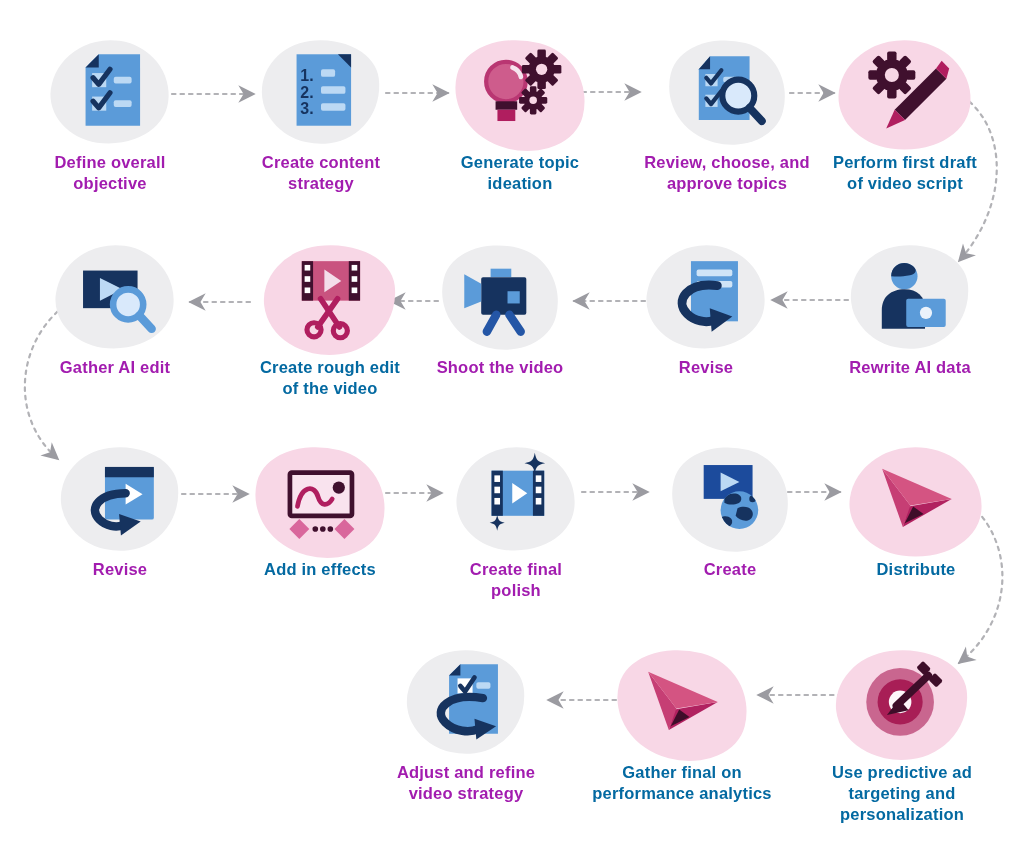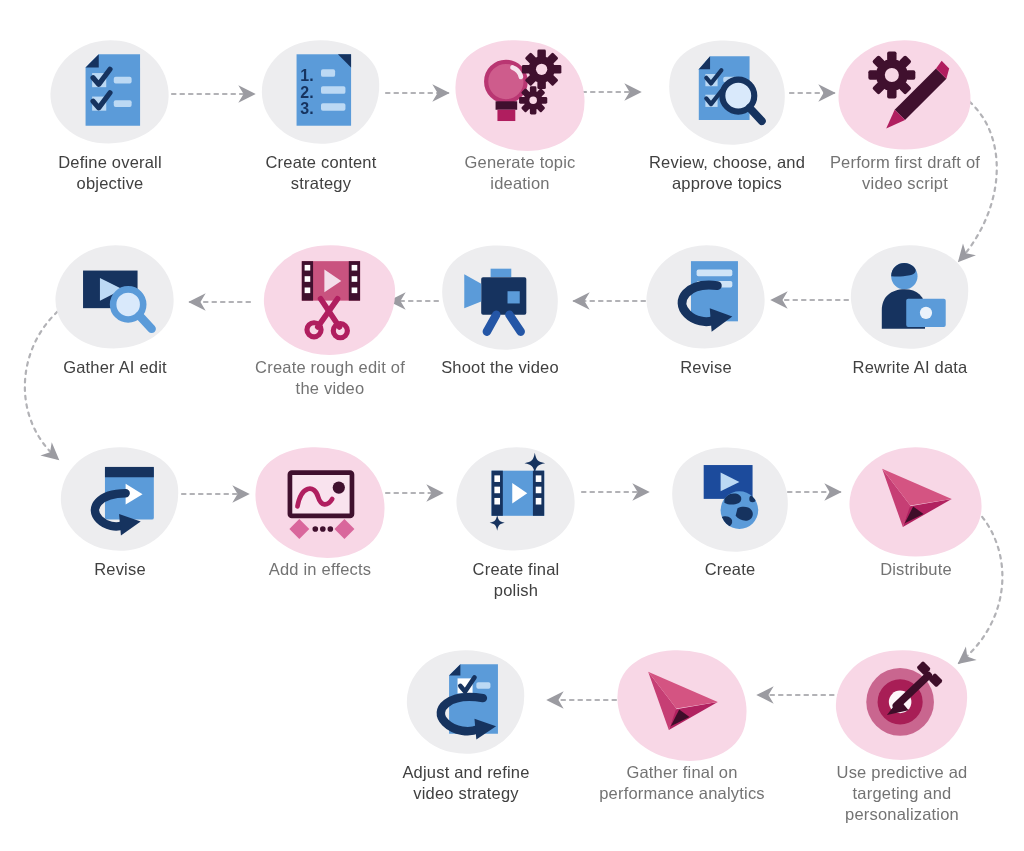--- a/index.html
+++ b/index.html
@@ -12,23 +12,23 @@
   .blob{position:absolute;left:50%;top:0;width:118px;height:104px;}
   .blob.gray{background:#EDEDEF;}
   .blob.pink{background:#F8D7E6;width:132px;height:110px;}
   .blobA{border-radius:52% 48% 55% 45% / 55% 52% 48% 45%;transform:translateX(-50%) rotate(8deg);}
   .blobB{border-radius:46% 54% 48% 52% / 48% 44% 56% 52%;transform:translateX(-50%) rotate(-7deg);}
   .blobC{border-radius:55% 45% 50% 50% / 46% 55% 45% 54%;transform:translateX(-50%) rotate(14deg);}
   .icon{position:absolute;left:50%;top:3px;transform:translateX(-50%);width:94px;height:94px;}
   .label{
     position:absolute;top:112px;left:50%;transform:translateX(-50%);
     text-align:center;font-size:16.5px;line-height:21px;letter-spacing:.2px;
-    color:#404040;font-weight:400;
+    color:#a21caf;font-weight:700;
   }
-  .node.em .label{color:#737373;font-weight:400;}
+  .node.em .label{color:#0369a1;font-weight:700;}
   #arrows{position:absolute;left:0;top:0;}
   
   #n1{left:15px;top:40px}   #n1 .label{width:130px}
   #n2{left:226px;top:40px}  #n2 .label{width:135px}
   #n3{left:425px;top:40px}  #n3 .label{width:150px}
   #n4{left:632px;top:40px}  #n4 .label{width:182px}
   #n5{left:810px;top:40px}  #n5 .label{width:155px}
   #n6{left:815px;top:245px} #n6 .label{width:160px}
   #n7{left:611px;top:245px} #n7 .label{width:120px}
   #n8{left:405px;top:245px} #n8 .label{width:160px}

